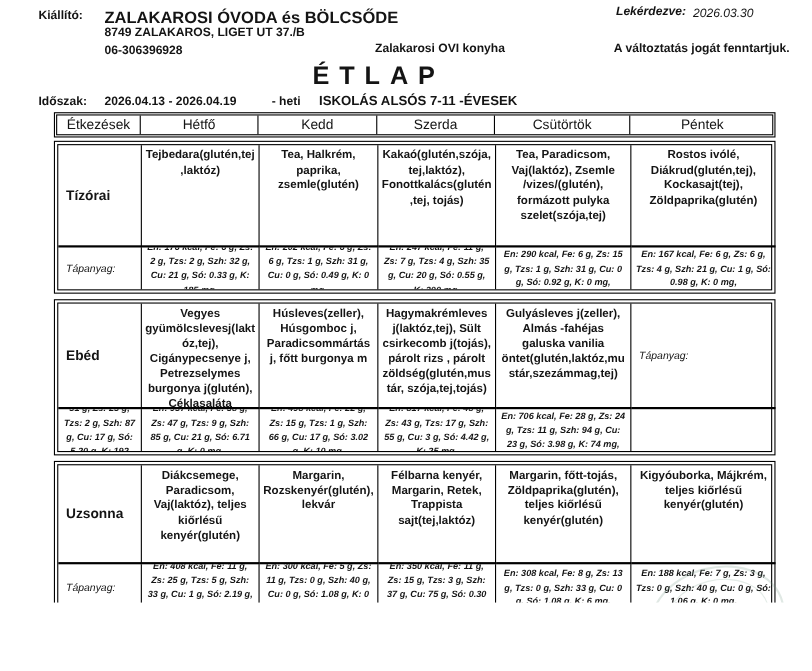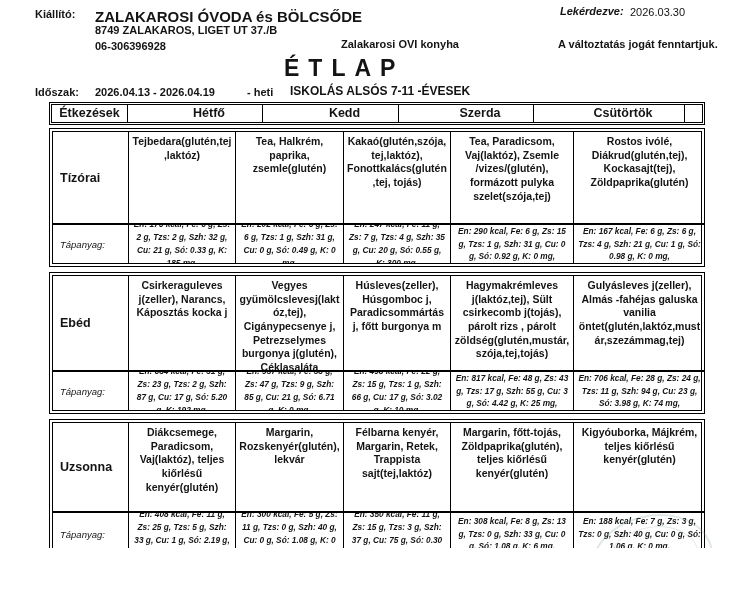--- a/index.html
+++ b/index.html
@@ -8,34 +8,34 @@
     font-family:"Liberation Sans", sans-serif; color:#141414; overflow:hidden;
   }
   .abs { position:absolute; }
 
   
   .issuer-label { left:35px; top:8px; font-size:11px; font-weight:bold; }
   .issuer-1 { left:95px; top:8px;  font-size:15px; font-weight:bold; }
   .issuer-2 { left:95px; top:24px; font-size:11px; font-weight:bold; }
   .issuer-3 { left:95px; top:40px; font-size:11px; font-weight:bold; }
   .queried-label { left:560px; top:5px; font-size:11px; font-style:italic; font-weight:bold; }
-  .queried-date  { left:630px; top:6px; font-size:11px; }
+  .queried-date  { left:630px; top:6px; font-size:11px; font-style:italic; }
   .kitchen { left:300px; top:38px; width:200px; text-align:center; font-size:11px; font-weight:bold; }
   .rights  { left:558px; top:38px; font-size:11px; font-weight:bold; }
   .title   { left:284px; top:55px; width:232px; font-size:23px; font-weight:bold; letter-spacing:9px; }
   .period-label { left:35px; top:86px; font-size:11px; font-weight:bold; }
   .period-value { left:95px; top:86px; font-size:11px; font-weight:bold;text-align:right; }
   .period-suffix{ left:247px; top:86px; font-size:11px; font-weight:bold; }
   .audience { left:290px; top:84px; width:280px; text-align:left; font-size:12px; font-weight:bold; }
 
   
   .tablewrap { left:49px; top:102px; width:656px; }
   .thead {
     display:grid; grid-template-columns:76px 107px 108px 107px 123px 131px;
-    border:3px double #000; font-weight:bold; font-size:12.5px; text-align:center;gap:28px;
+    border:3px double #000; font-weight:normal; font-size:12.5px; text-align:center;
   }
   .thead > div { padding:1px 0 2px; border-right:1px solid #000; }
   .thead > div:last-child { border-right:none; }
 
   .section {
     display:grid; grid-template-columns:76px 107px 108px 107px 123px 131px;
     border:4px double #000; margin-top:3px;
   }
   .s1 { grid-template-rows:93px 38px; }
   .s2 { margin-top:5px; grid-template-rows:96px 38px; }
@@ -107,21 +107,20 @@
       <div class="nlabel">Tápanyag:</div>
       <div class="ncell">En: 176 kcal, Fe: 6 g, Zs: 2 g, Tzs: 2 g, Szh: 32 g, Cu: 21 g, Só: 0.33 g, K: 185 mg,</div>
       <div class="ncell">En: 202 kcal, Fe: 6 g, Zs: 6 g, Tzs: 1 g, Szh: 31 g, Cu: 0 g, Só: 0.49 g, K: 0 mg,</div>
       <div class="ncell">En: 247 kcal, Fe: 11 g, Zs: 7 g, Tzs: 4 g, Szh: 35 g, Cu: 20 g, Só: 0.55 g, K: 300 mg,</div>
       <div class="ncell">En: 290 kcal, Fe: 6 g, Zs: 15 g, Tzs: 1 g, Szh: 31 g, Cu: 0 g, Só: 0.92 g, K: 0 mg,</div>
       <div class="ncell">En: 167 kcal, Fe: 6 g, Zs: 6 g, Tzs: 4 g, Szh: 21 g, Cu: 1 g, Só: 0.98 g, K: 0 mg,</div>
     </div>
 
     <div class="section s2">
       <div class="meal-label">Ebéd</div>
-      <div class="menu-cell">Csirkeraguleves j(zeller), Narancs, Káposztás kocka j</div>
       <div class="menu-cell">Vegyes gyümölcslevesj(laktóz,tej), Cigánypecsenye j, Petrezselymes burgonya j(glutén), Céklasaláta</div>
       <div class="menu-cell">Húsleves(zeller), Húsgomboc j, Paradicsommártás j, főtt burgonya m</div>
       <div class="menu-cell">Hagymakrémleves j(laktóz,tej), Sült csirkecomb j(tojás), párolt rizs , párolt zöldség(glutén,mustár, szója,tej,tojás)</div>
       <div class="menu-cell">Gulyásleves j(zeller), Almás -fahéjas galuska vanilia öntet(glutén,laktóz,mustár,szezámmag,tej)</div>
       <div class="nlabel">Tápanyag:</div>
       <div class="ncell">En: 684 kcal, Fe: 31 g, Zs: 23 g, Tzs: 2 g, Szh: 87 g, Cu: 17 g, Só: 5.20 g, K: 192 mg,</div>
       <div class="ncell">En: 937 kcal, Fe: 38 g, Zs: 47 g, Tzs: 9 g, Szh: 85 g, Cu: 21 g, Só: 6.71 g, K: 0 mg,</div>
       <div class="ncell">En: 498 kcal, Fe: 22 g, Zs: 15 g, Tzs: 1 g, Szh: 66 g, Cu: 17 g, Só: 3.02 g, K: 10 mg,</div>
       <div class="ncell">En: 817 kcal, Fe: 48 g, Zs: 43 g, Tzs: 17 g, Szh: 55 g, Cu: 3 g, Só: 4.42 g, K: 25 mg,</div>
       <div class="ncell">En: 706 kcal, Fe: 28 g, Zs: 24 g, Tzs: 11 g, Szh: 94 g, Cu: 23 g, Só: 3.98 g, K: 74 mg,</div>

